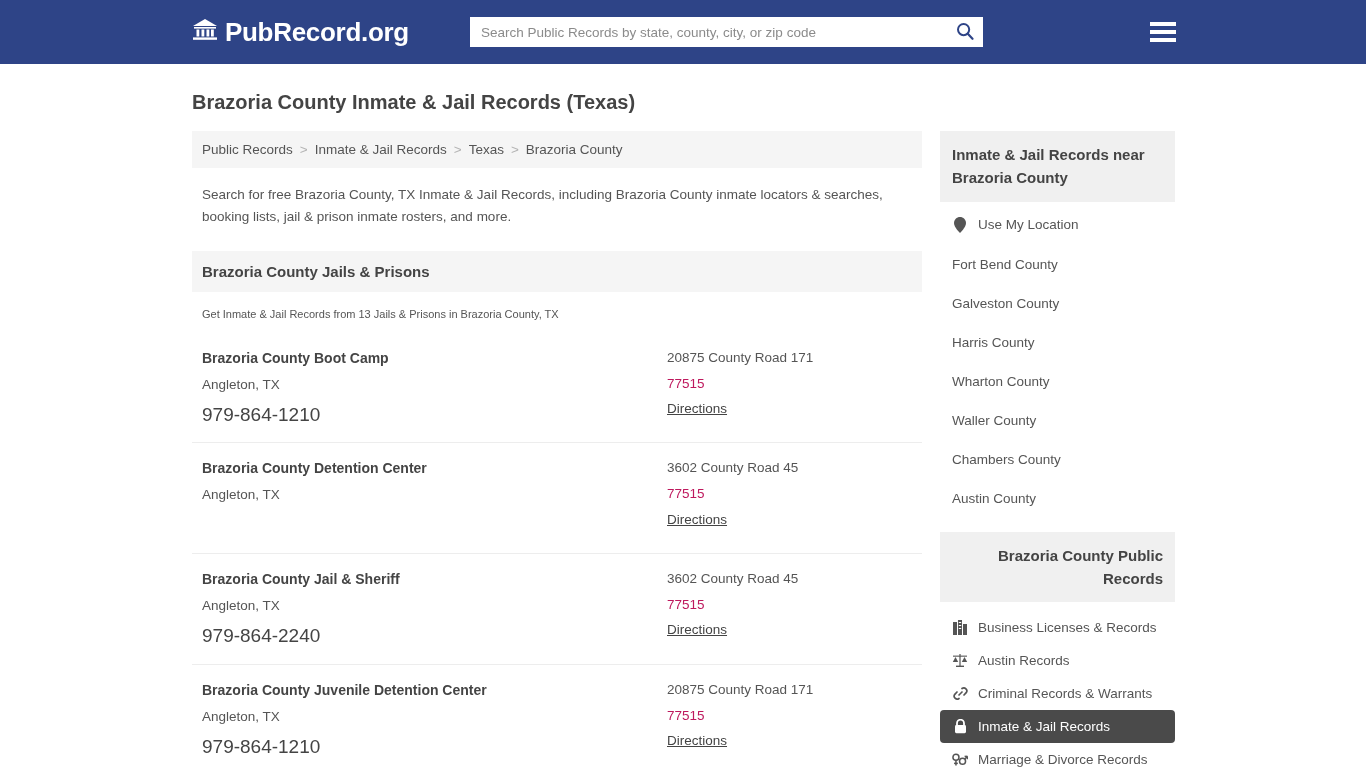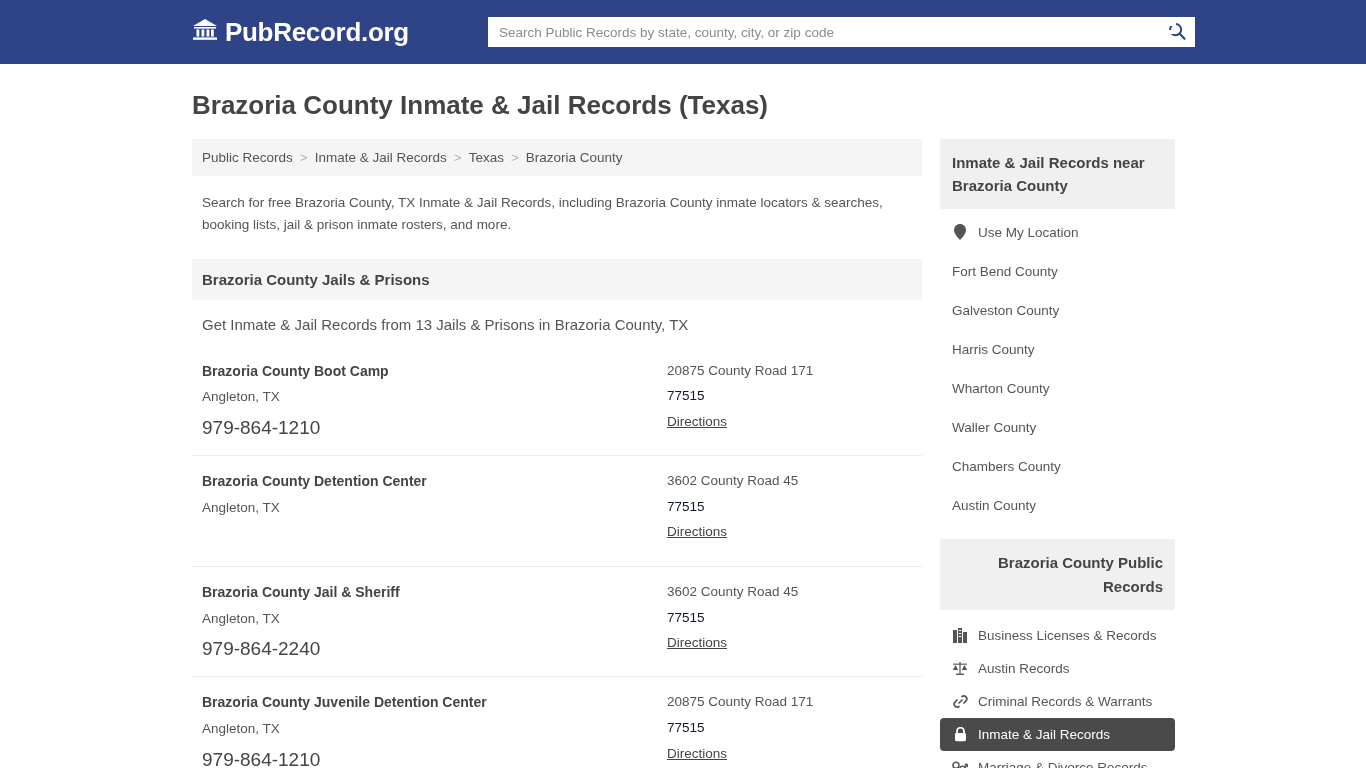--- a/index.html
+++ b/index.html
@@ -25,23 +25,23 @@
     gap: 7px;
     color: #ffffff;
     font-size: 26px;
     font-weight: bold;
     letter-spacing: -0.3px;
     white-space: nowrap;
   }
   .logo-icon { display: block; }
   .search-wrap {
     position: absolute;
-    left: 488px;
+    left: 470px;
     top: 17px;
-    width: 707px;
+    width: 513px;
     height: 30px;
     background: #ffffff;
     display: flex;
     align-items: center;
   }
   .search-input {
     flex: 1;
     border: none;
     outline: none;
     height: 100%;
@@ -78,21 +78,21 @@
     width: 100%;
   }
 
   
   .page {
     width: 1366px;
     padding: 0 192px;
     display: block;
   }
   .page-title {
-    font-size: 26px;
+    font-size: 20px;
     font-weight: bold;
     color: #444444;
     margin: 25px 0 0 0;
     line-height: 1.3;
   }
   .columns {
     display: flex;
     gap: 18px;
     margin-top: 16px;
     align-items: flex-start;
@@ -132,21 +132,21 @@
   
   .section-head {
     background: #f5f5f5;
     padding: 12px 10px;
     font-size: 15px;
     font-weight: bold;
     color: #444444;
     margin-top: 23px;
   }
   .section-sub {
-    font-size: 15px;
+    font-size: 11px;
     color: #555555;
     padding: 16px 10px 0 10px;
   }
 
   
   .records { margin-top: 13px; }
   .record {
     display: flex;
     padding: 13px 10px 10px 10px;
     border-bottom: 1px solid #ededed;
@@ -170,21 +170,21 @@
     color: #444444;
     line-height: 1.87;
   }
   .rec-addr {
     font-size: 13.5px;
     color: #555555;
     line-height: 1.85;
   }
   .rec-zip {
     font-size: 13.5px;
-    color: #0f172a;
+    color: #be185d;
     line-height: 1.87;
   }
   .rec-dir {
     font-size: 13.5px;
     color: #444444;
     text-decoration: underline;
     line-height: 1.87;
     cursor: pointer;
     display: inline-block;
   }

